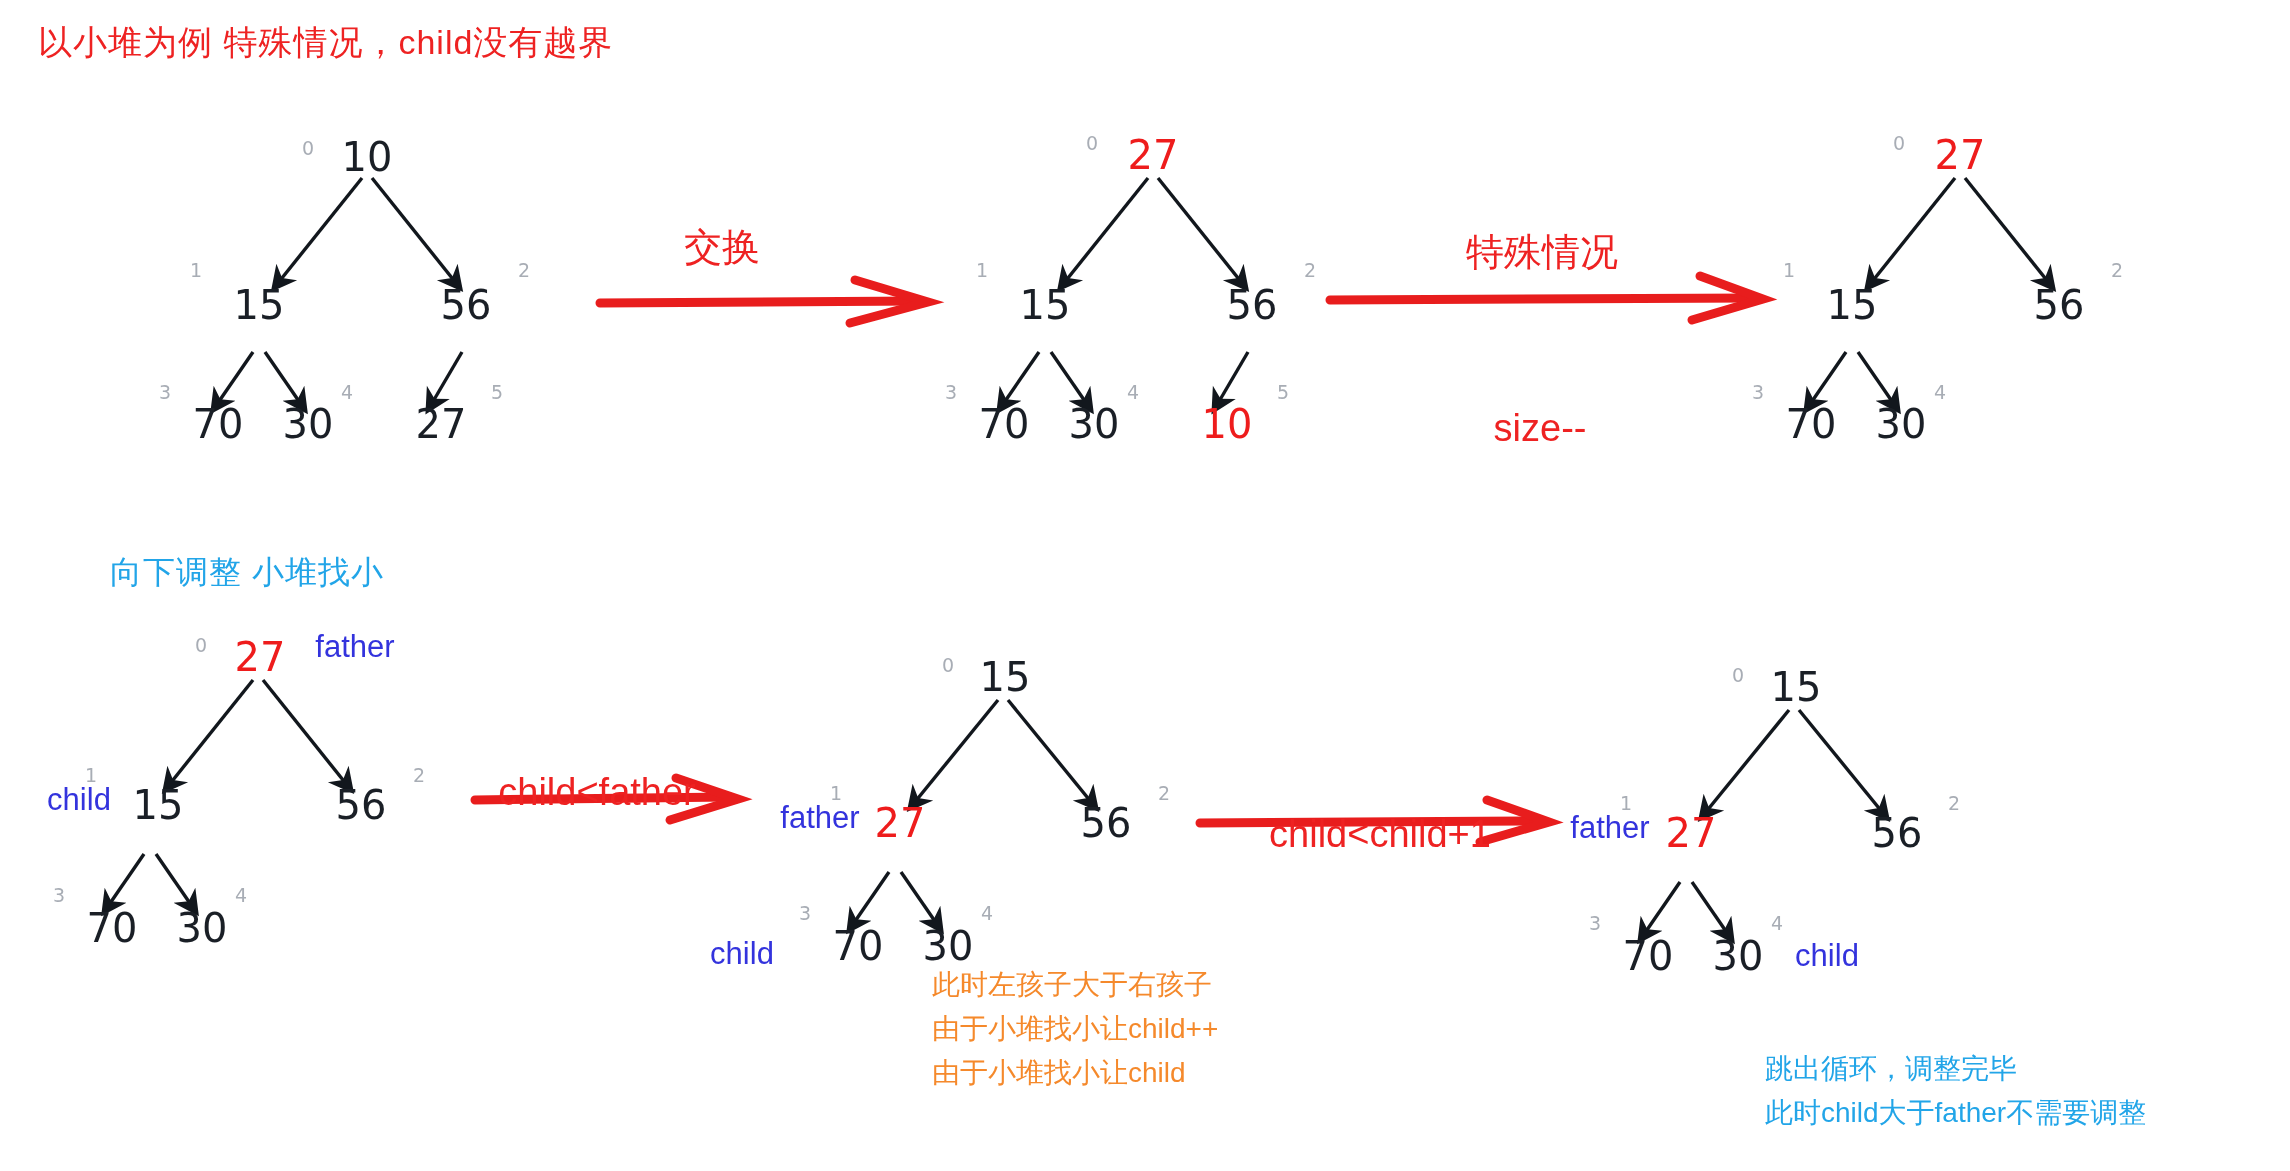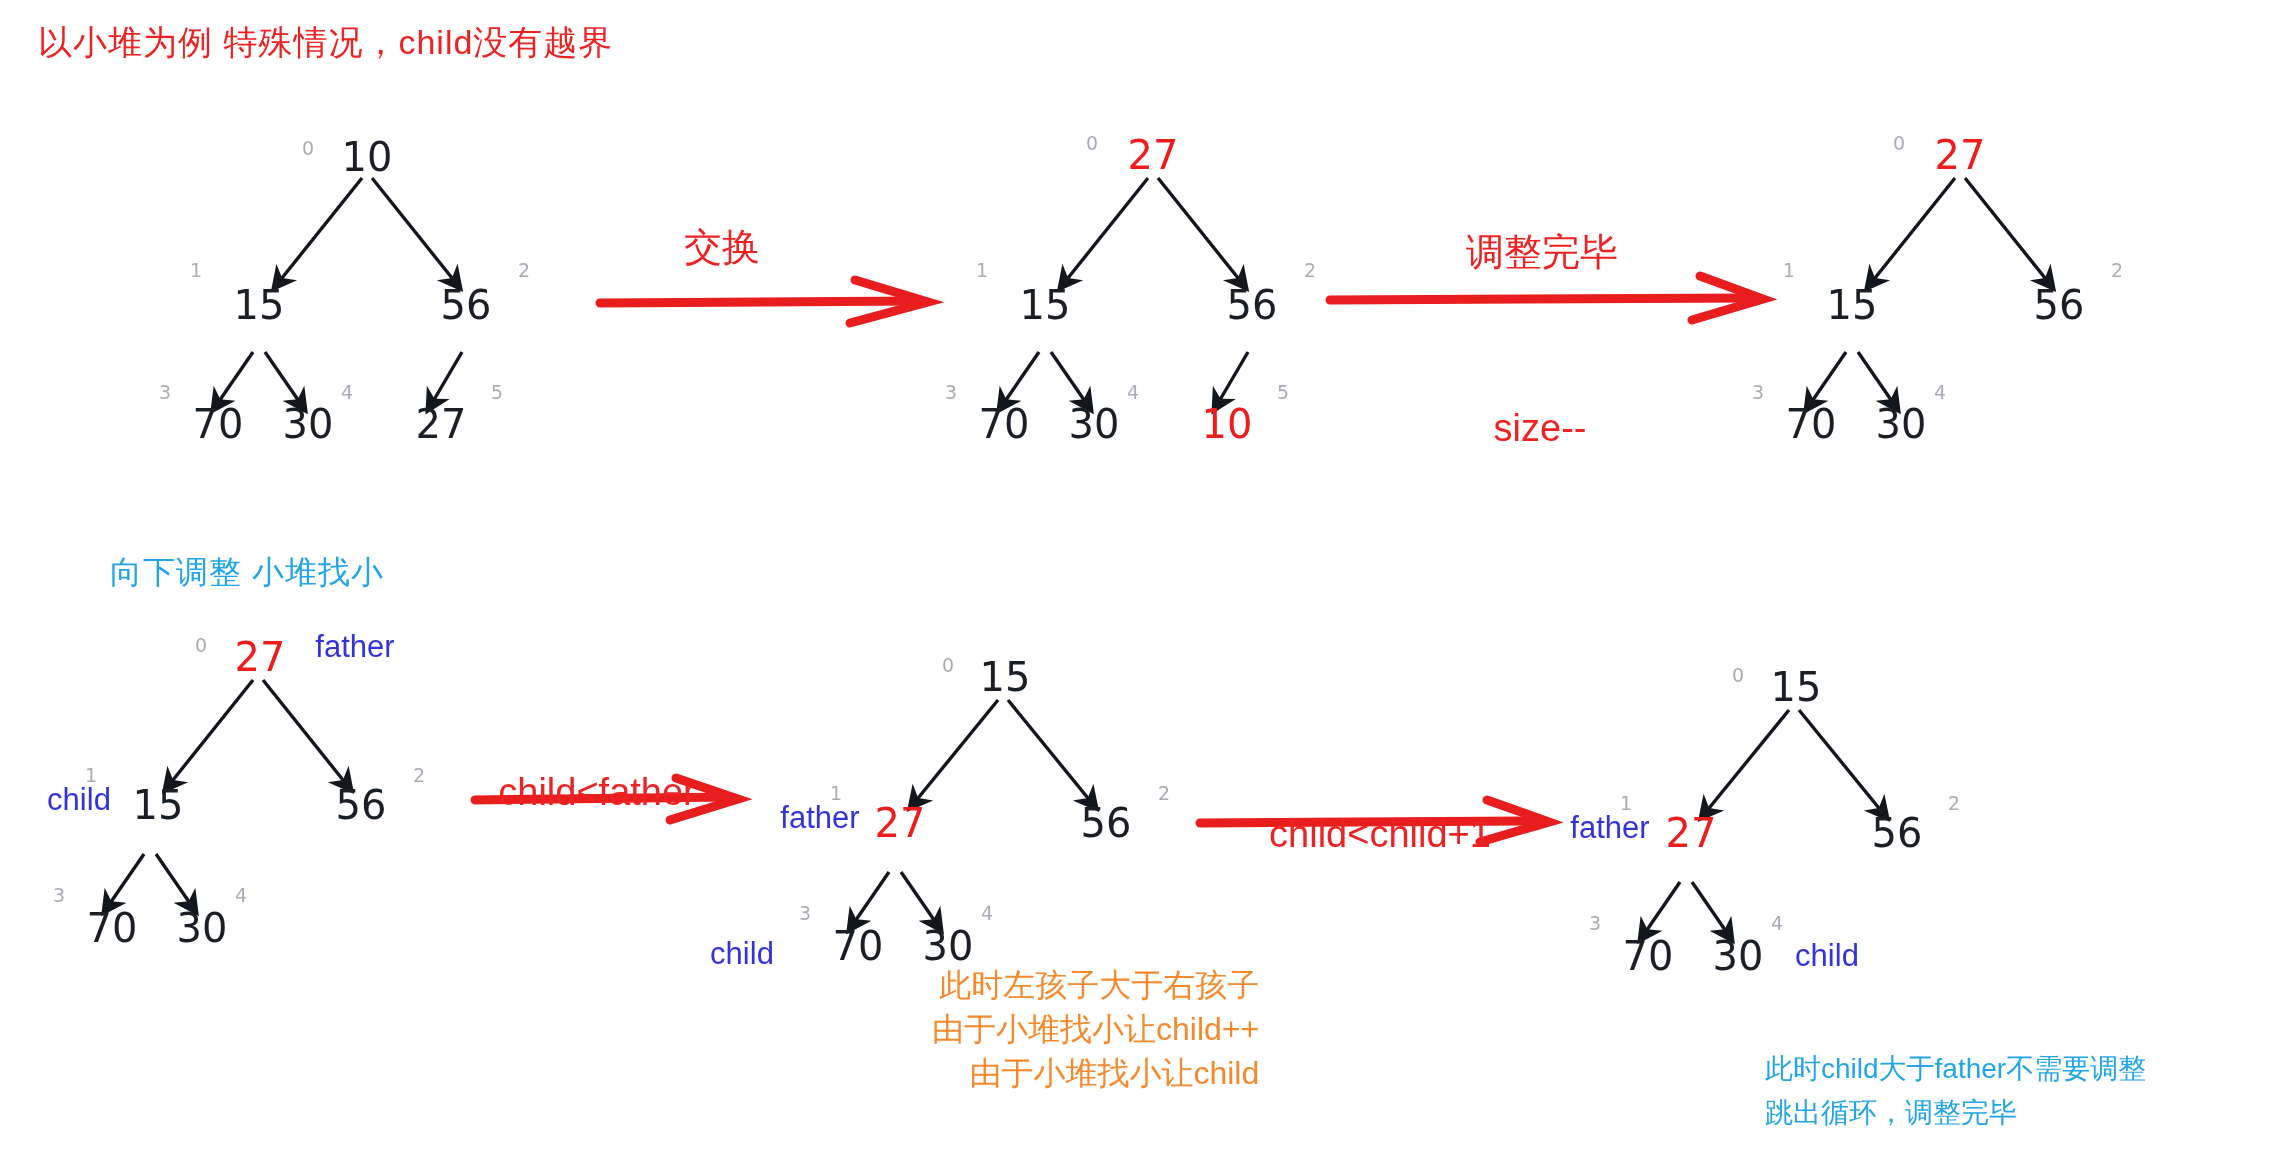--- a/index.html
+++ b/index.html
@@ -67,23 +67,22 @@
   .step-label {
     color: #ee2222;
     font-size: 38px;
     transform: translate(-50%, -50%);
   }
   .step-label.mono { font-family: "Liberation Sans", sans-serif; margin-top: 44px; }
 
   
   .note-orange {
     color: #f5892b;
-    font-size: 32px;
+    font-size: 28px;
     line-height: 44px;
-    text-align: right;
   }
   .note-orange div { white-space: nowrap; }
 
   
   .note-blue {
     color: #22a5e8;
     font-size: 28px;
     line-height: 44px;
   }
   .note-blue div { white-space: nowrap; }
@@ -198,21 +197,21 @@
     <div class="abs idx" style="left:951px; top:392px;">3</div>
     <div class="abs node" style="left:1004px; top:424px;">70</div>
 
     <div class="abs idx" style="left:1133px; top:392px;">4</div>
     <div class="abs node" style="left:1094px; top:424px;">30</div>
 
     <div class="abs idx" style="left:1283px; top:392px;">5</div>
     <div class="abs node red" style="left:1227px; top:424px;">10</div>
   </div>
 
-  <div class="abs step-label" style="left:1542px; top:252px;">调整完毕</div>
+  <div class="abs step-label" style="left:1542px; top:252px;">特殊情况</div>
   <div class="abs step-label mono" style="left:1540px; top:384px;">size--</div>
 
   <div>
     <div class="abs idx" style="left:1899px; top:143px;">0</div>
     <div class="abs node red" style="left:1960px; top:155px;">27</div>
 
     <div class="abs idx" style="left:1789px; top:270px;">1</div>
     <div class="abs node" style="left:1852px; top:305px;">15</div>
 
     <div class="abs idx" style="left:2117px; top:270px;">2</div>
@@ -288,17 +287,17 @@
     <div class="abs tag-blue" style="left:1827px; top:956px;">child</div>
   </div>
 
   <div class="abs note-orange" style="left:932px; top:963px;">
     <div>此时左孩子大于右孩子</div>
     <div>由于小堆找小让child++</div>
     <div>由于小堆找小让child</div>
   </div>
 
   <div class="abs note-blue" style="left:1765px; top:1047px;">
+    <div>跳出循环，调整完毕</div>
     <div>此时child大于father不需要调整</div>
-    <div>跳出循环，调整完毕</div>
   </div>
 
 </div>
 
 </body></html>

